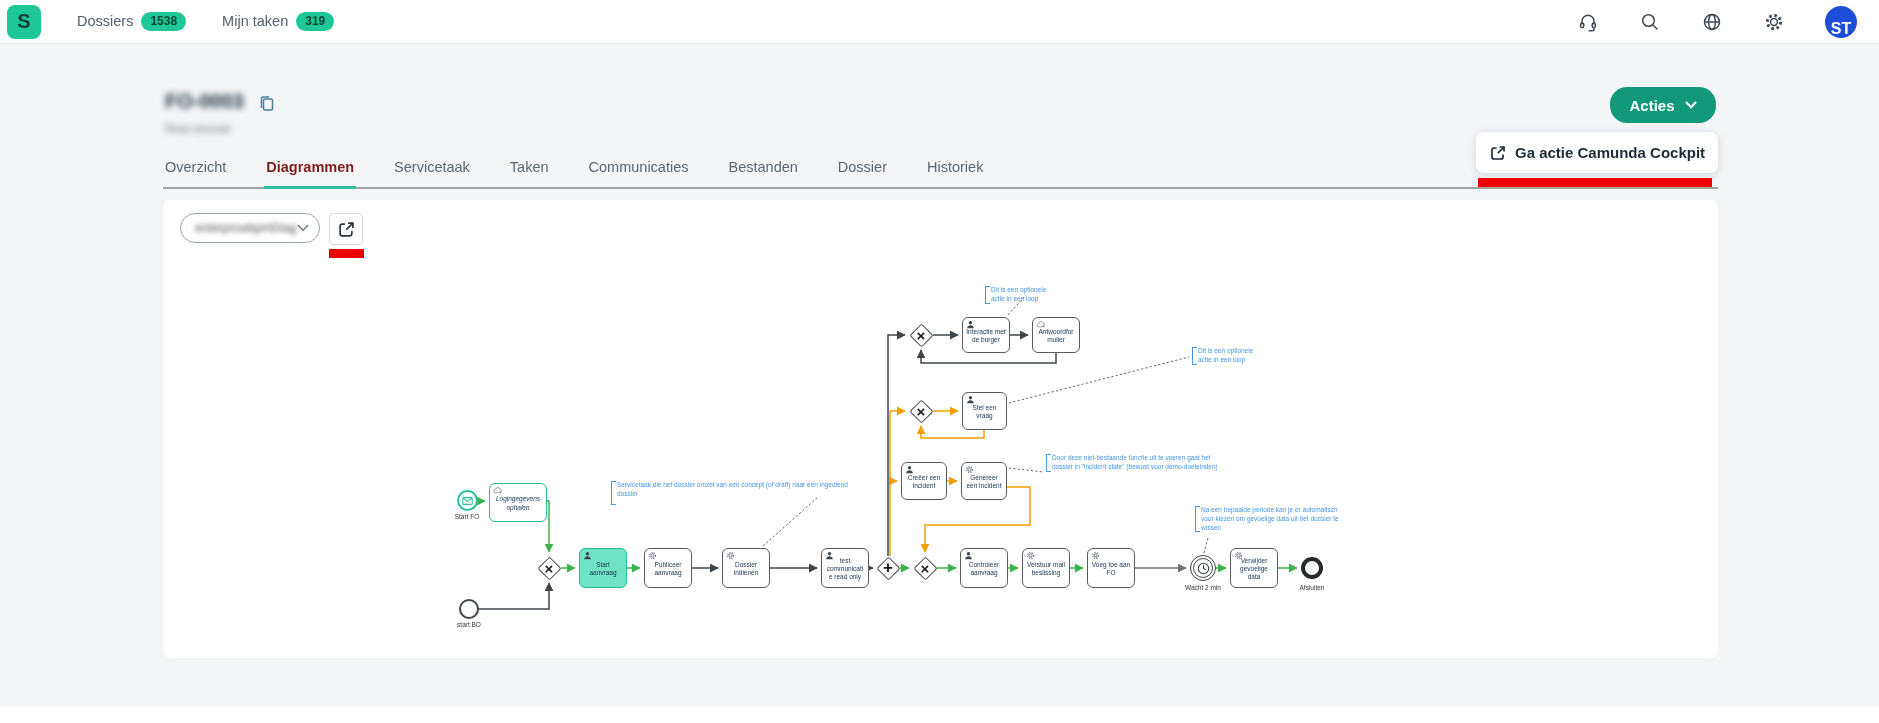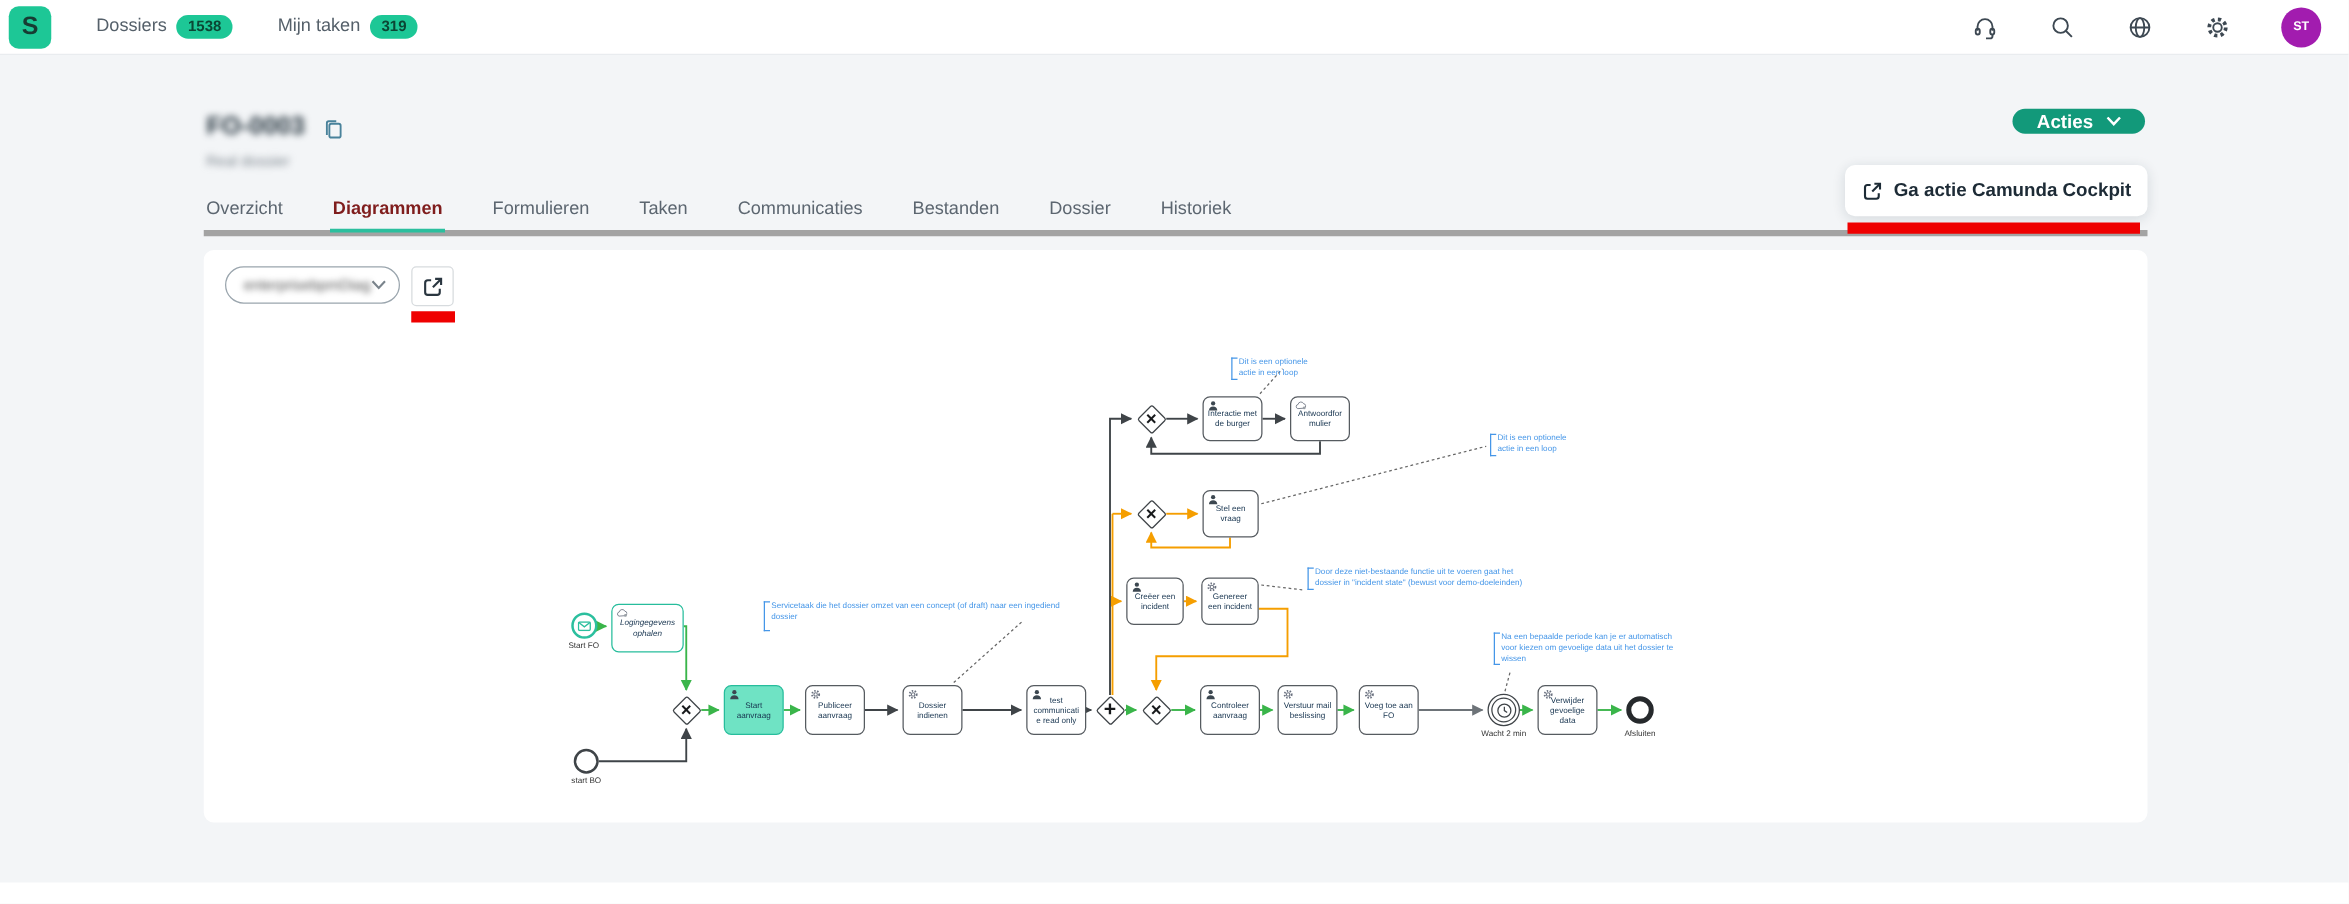--- a/index.html
+++ b/index.html
@@ -25,49 +25,49 @@
   .nav-item { display:flex; align-items:center; gap:8px; margin-left:36px; cursor:pointer; }
   .nav-item-label { font-size:14.5px; color:#55606a; }
   .badge {
     background:#1dc796; color:#0b4634; font-size:12px; font-weight:600;
     border-radius:10px; padding:2px 9px; line-height:1.2;
   }
   .nav-right { margin-left:auto; display:flex; align-items:center; gap:40px; margin-right:22px; }
   .nav-icon { width:22px; height:22px; cursor:pointer; display:block; }
   .nav-icon svg { width:22px; height:22px; stroke:#3d4852; fill:none; stroke-width:1.5; }
   .avatar {
-    width:32px; height:32px; border-radius:50%; background:#a21caf; color:#fff;
-    font-size:10px; font-weight:700; display:flex; align-items:center; justify-content:center;
+    width:32px; height:32px; border-radius:50%; background:#1d4ed8; color:#fff;
+    font-size:16px; font-weight:700; display:flex; align-items:flex-end; justify-content:center;
     cursor:pointer;
   }
   
   .page-title { position:absolute; left:165px; top:90px; font-size:20px; font-weight:600; color:#23323c; filter:blur(3px); }
   .copy-btn { position:absolute; left:258px; top:95px; width:18px; height:18px; cursor:pointer; }
   .copy-btn svg { width:18px; height:18px; stroke:#49829b; fill:none; stroke-width:1.5; }
   .page-subtitle { position:absolute; left:165px; top:122px; font-size:12px; color:#7d868e; filter:blur(3px); }
   .acties-btn {
-    position:absolute; left:1610px; top:87px; width:106px; height:20px;
+    position:absolute; left:1610px; top:87px; width:106px; height:36px;
     background:#12997a; border:none; border-radius:17px; color:#fff; font-size:15px; font-weight:600;
     display:flex; align-items:center; justify-content:center; gap:10px; cursor:pointer;
     font-family:"Liberation Sans", sans-serif;
   }
   .acties-btn svg { width:12px; height:8px; stroke:#fff; fill:none; stroke-width:2; }
   .dropdown {
     position:absolute; left:1476px; top:132px; width:242px; height:41px; background:#fff;
     border-radius:8px; box-shadow:0 2px 10px rgba(20,40,60,.14);
     display:flex; align-items:center; gap:9px; padding:0 14px; cursor:pointer; z-index:25;
   }
   .dropdown svg { width:16px; height:16px; stroke:#1d2b36; fill:none; stroke-width:1.7; flex:0 0 auto; }
   .dropdown-label { font-size:15px; font-weight:600; color:#1d2b36; white-space:nowrap; }
   .red-bar { position:absolute; background:#ef0000; z-index:26; }
   .red-bar.under-dropdown { left:1478px; top:178px; width:234px; height:9px; }
   
   .tabs {
     position:absolute; left:163px; top:153px; width:1555px; height:36px;
-    display:flex; gap:36px; border-bottom:5px solid #a3a3a3;
+    display:flex; gap:36px; border-bottom:2px solid #a3a3a3;
   }
   .tab { font-size:14.5px; color:#5c6670; padding:6px 2px 12px; cursor:pointer; white-space:nowrap; }
   .tab.active { color:#7f1d1d; font-weight:700; border-bottom:3px solid #2bbf9e; margin-bottom:-2px; }
   
   .card {
     position:absolute; left:163px; top:200px; width:1555px; height:458px;
     background:#fff; border-radius:8px; z-index:5;
   }
   .select-box {
     position:absolute; left:17px; top:13px; width:140px; height:30px;
@@ -190,21 +190,21 @@
       <path d="M9.5 2H14v4.5"></path>
       <path d="M14 2 7.8 8.2"></path>
   </svg>
   <span class="dropdown-label">Ga actie Camunda Cockpit</span>
 </div>
 <div class="red-bar under-dropdown"></div>
 
 <div class="tabs">
   <div class="tab">Overzicht</div>
   <div class="tab active">Diagrammen</div>
-  <div class="tab">Formulieren</div>
+  <div class="tab">Servicetaak</div>
   <div class="tab">Taken</div>
   <div class="tab">Communicaties</div>
   <div class="tab">Bestanden</div>
   <div class="tab">Dossier</div>
   <div class="tab">Historiek</div>
 </div>
 
 <div class="card">
   <div class="select-box">
     <span class="select-value">enterprisebpmDiag</span>

